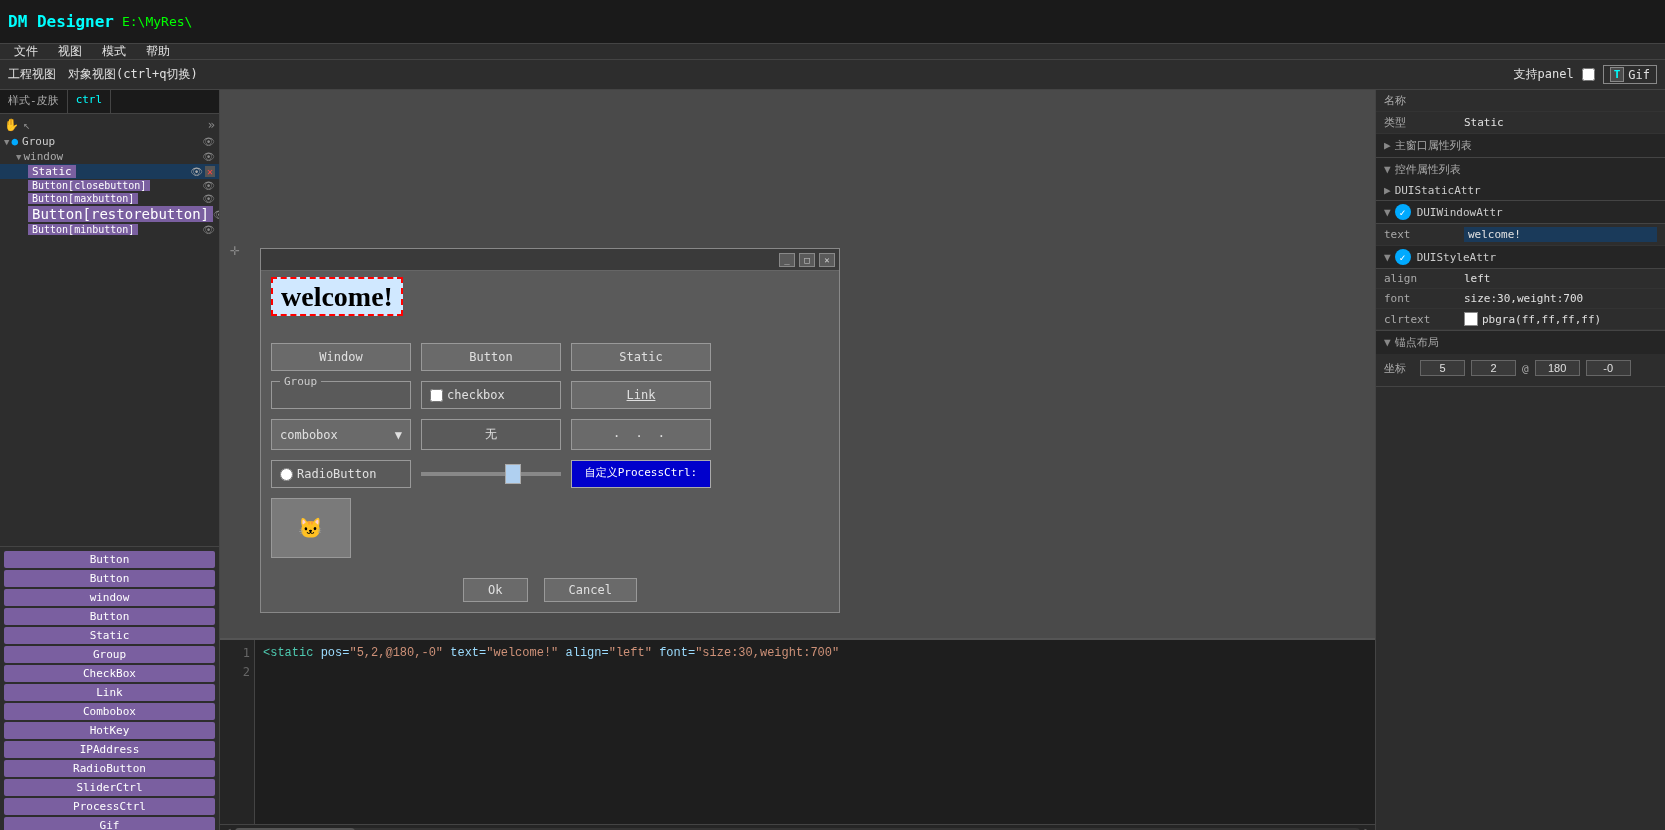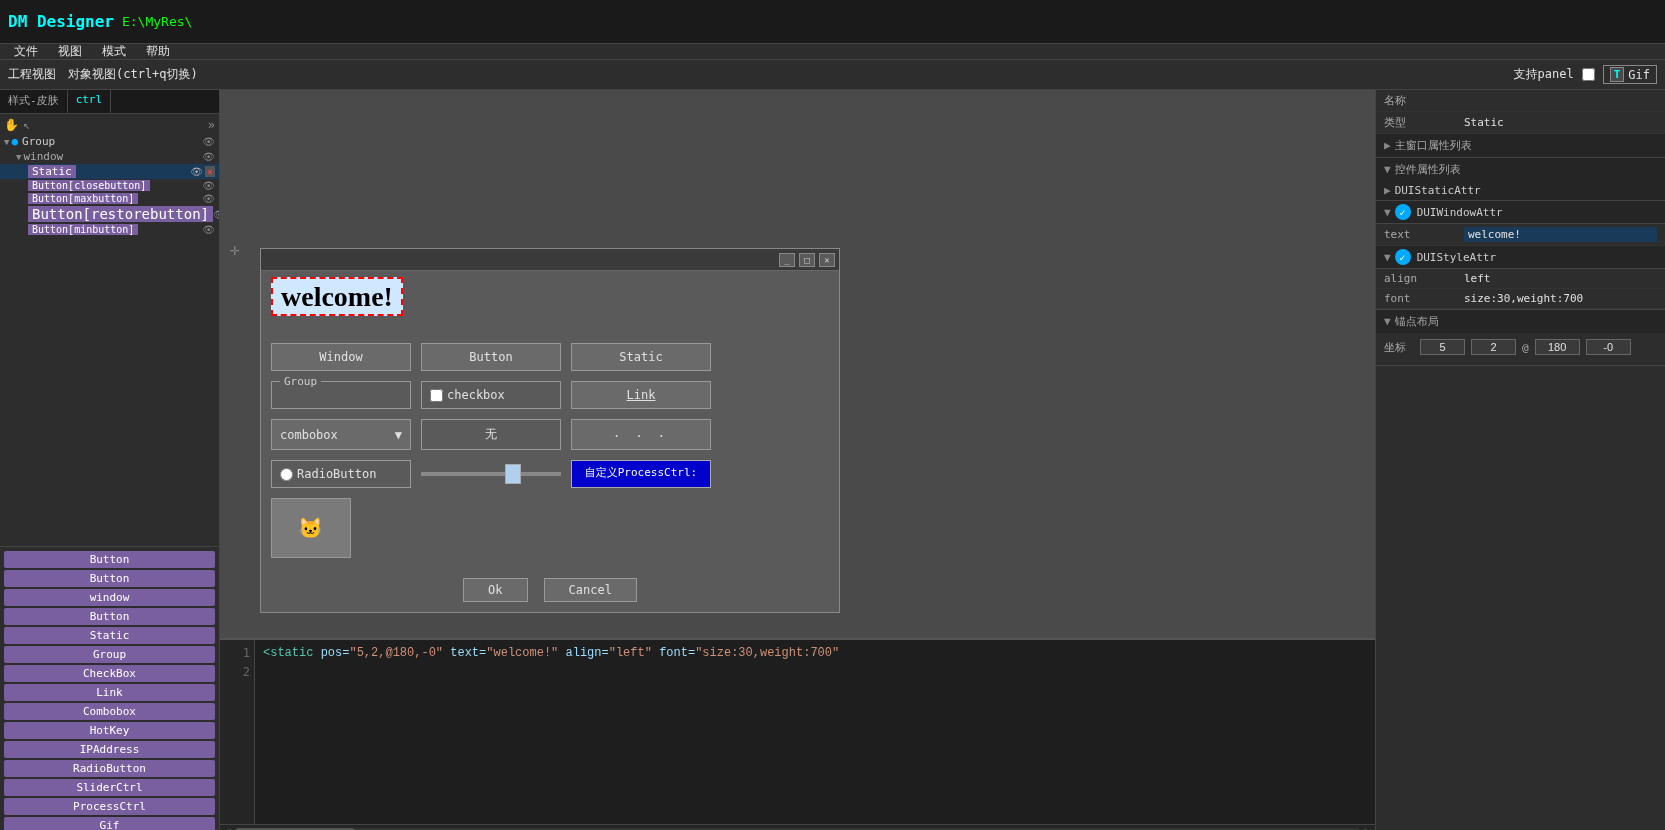--- a/index.html
+++ b/index.html
@@ -804,20 +804,25 @@
         <span>DUIStyleAttr</span>
       </div>
       <div class="prop-row">
         <span class="prop-label">align</span>
         <span class="prop-value">left</span>
       </div>
       <div class="prop-row">
         <span class="prop-label">font</span>
         <span class="prop-value">size:30,weight:700</span>
       </div>
+      <div class="prop-row">
+        <span class="prop-label">clrtext</span>
+        <span class="color-swatch" style="background:#ffffff;"></span>
+        <span class="prop-value">pbgra(ff,ff,ff,ff)</span>
+      </div>
     </div>
 
     <div class="right-section">
       <div class="right-section-header">
         <span class="arrow">▼</span>
         <span>锚点布局</span>
       </div>
       <div class="anchor-section">
         <div class="anchor-row">
           <span class="anchor-label">坐标</span>

